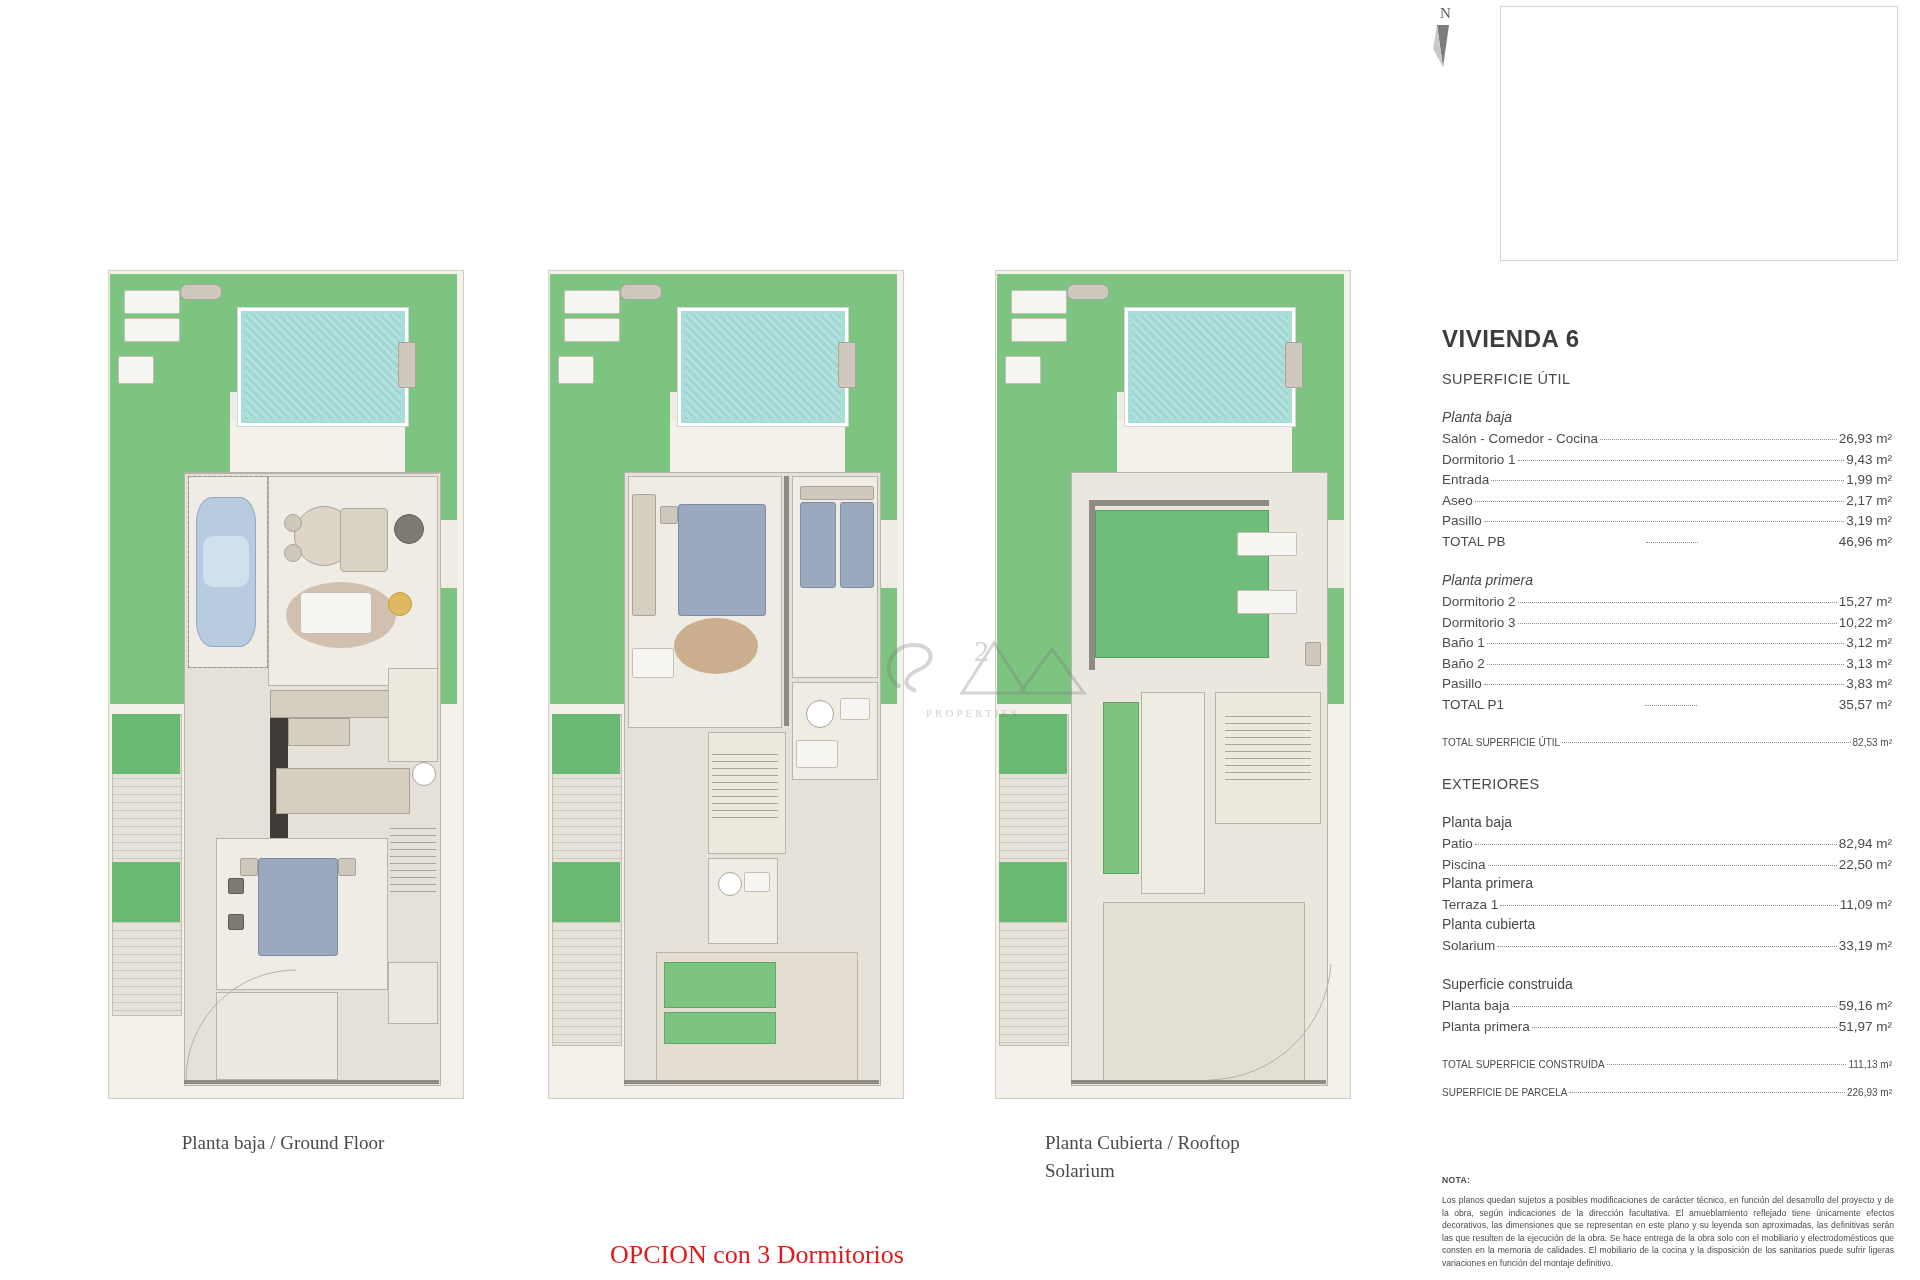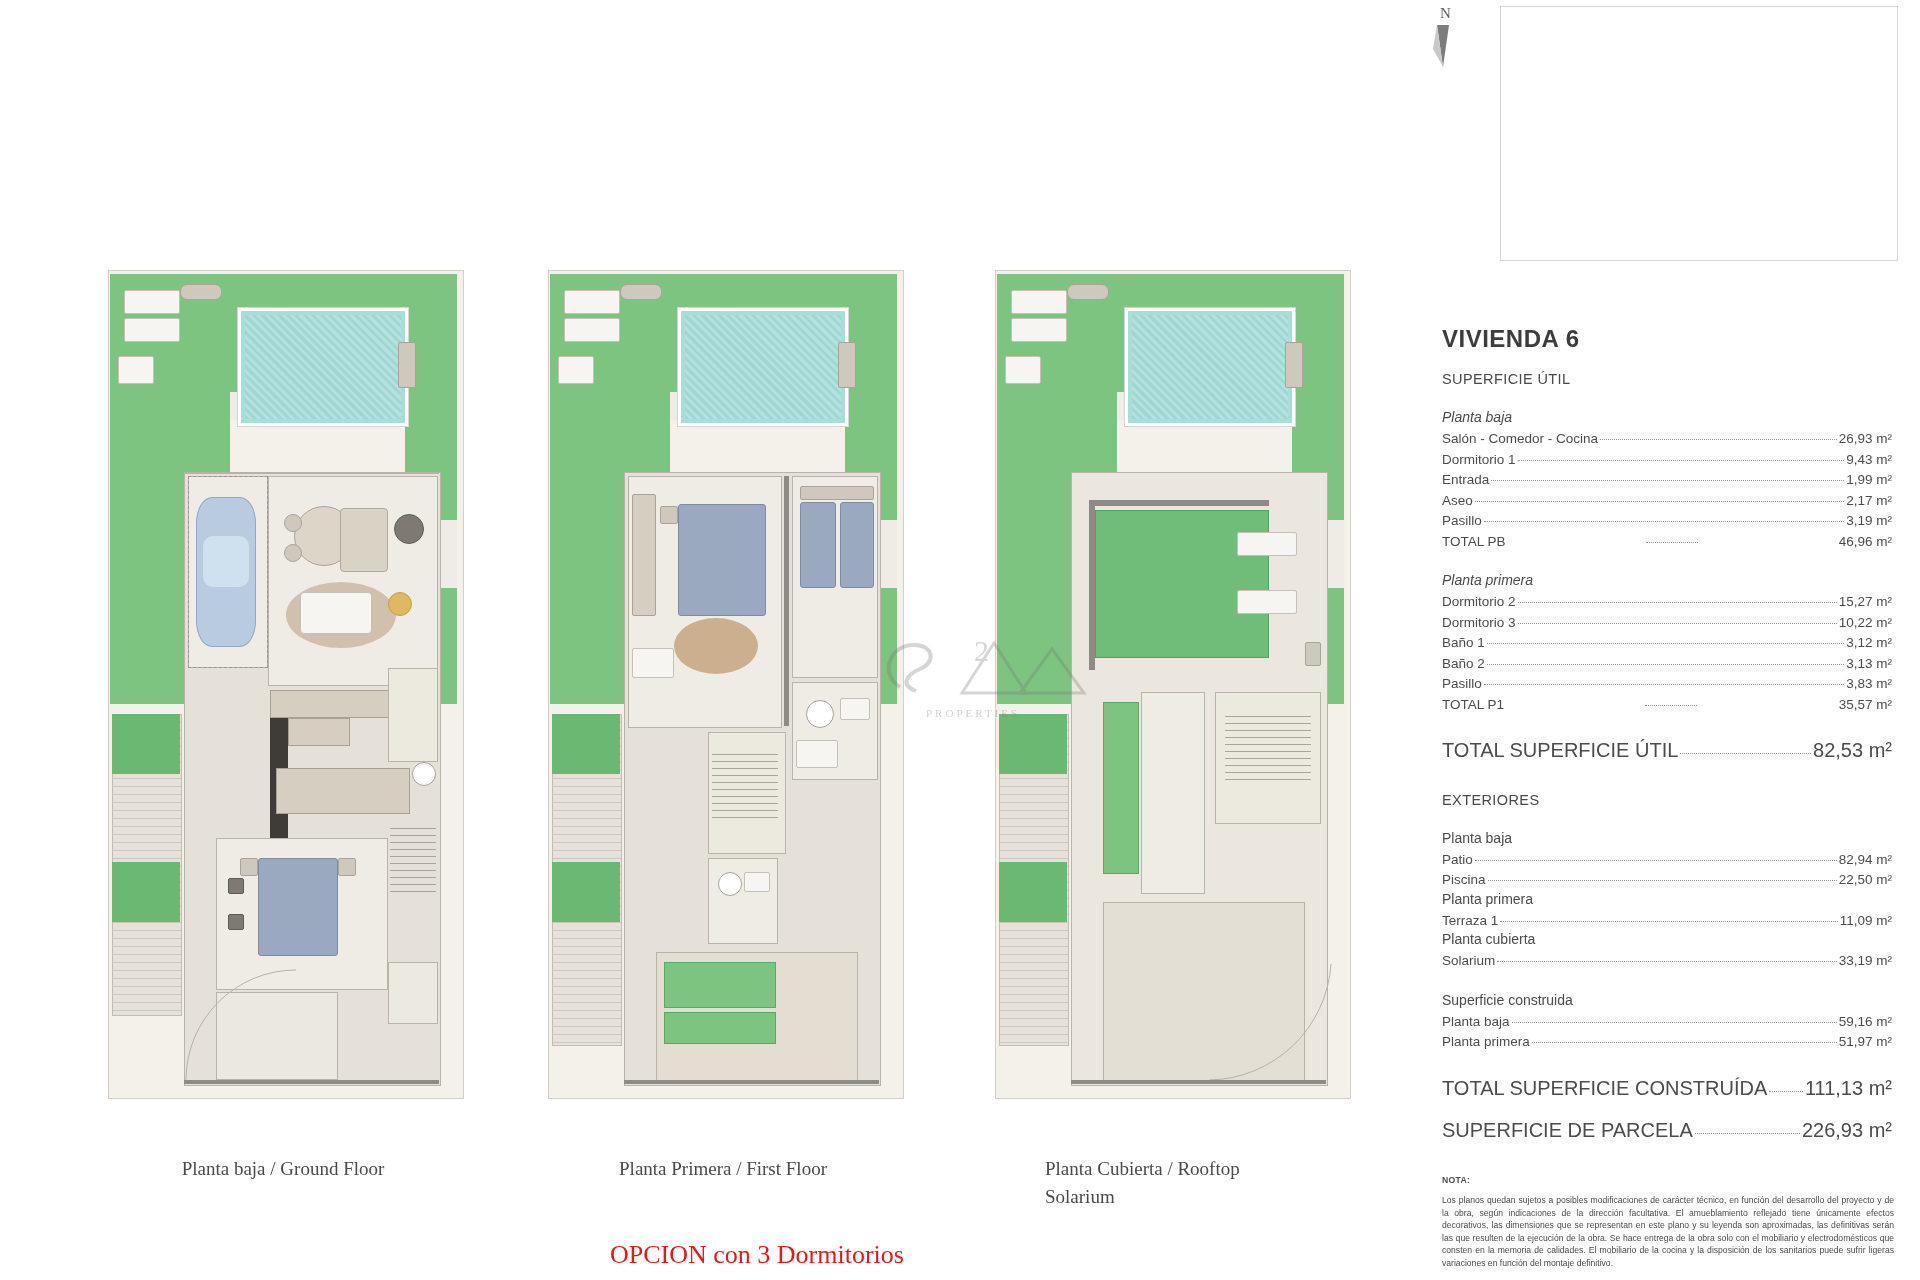--- a/index.html
+++ b/index.html
@@ -136,21 +136,21 @@
     border-radius: 50%;
     opacity: .9;
   }
   .sol-green {
     position: absolute;
     background: #6fbd78;
     border: 1px solid #54a25e;
   }
 
   .plan-caption {
-    margin-top: 38px;
+    margin-top: 12px;
     text-align: center;
     font-family: "Liberation Serif", serif;
     font-size: 19px;
     color: #4a4a4a;
     line-height: 1.45;
   }
   .plan-col.c3 .plan-caption { text-align: left; padding-left: 70px; }
 
   
   .watermark {
@@ -259,21 +259,21 @@
     min-width: 8px;
   }
   .row .val { flex: 0 0 auto; }
   .row.total {
     justify-content: space-between;
   }
   .row.total .lbl { padding-right: 0; }
   .spacer-sm { height: 12px; }
   .spacer-md { height: 20px; }
   .spacer-lg { height: 26px; }
-  .row.big { font-size: 20px; }
+  .row.big { font-size: 10px; }
 
   
   .nota {
     position: absolute;
     left: 1442px;
     top: 1174px;
     width: 452px;
     font-size: 8.6px;
     line-height: 1.45;
     color: #4a4a4a;
@@ -559,21 +559,20 @@
     <div class="room" style="left:128px;top:690px;width:200px;height:130px;background:#e3ddd2;"></div>
     <div class="planter" style="left:136px;top:700px;width:110px;height:44px;"></div>
     <div class="planter" style="left:136px;top:750px;width:110px;height:30px;"></div>
 
     <div class="deck-lines" style="left:24px;top:452px;width:68px;height:330px;"></div>
     <div class="lawn dark" style="left:24px;top:452px;width:68px;height:60px;"></div>
     <div class="lawn dark" style="left:24px;top:600px;width:68px;height:60px;"></div>
 
     <div class="wall" style="left:96px;top:818px;width:255px;height:4px;"></div>
   </div>
-  <div class="plan-caption">Planta Primera / First Floor</div>
 </div>
 
 <div class="plan-col c3">
   <div class="plan-frame">
     <div class="sheet" style="left:20px;top:8px;right:14px;bottom:18px;background:#f4f1eb;border-color:#d3cfc7;"></div>
     <div class="lawn" style="left:22px;top:12px;width:120px;height:430px;"></div>
     <div class="lawn" style="left:142px;top:12px;width:175px;height:118px;"></div>
     <div class="lawn" style="left:317px;top:12px;width:52px;height:430px;"></div>
     <div class="terr" style="left:142px;top:130px;width:175px;height:28px;"></div>
     <div class="terr" style="left:142px;top:258px;width:227px;height:68px;"></div>

